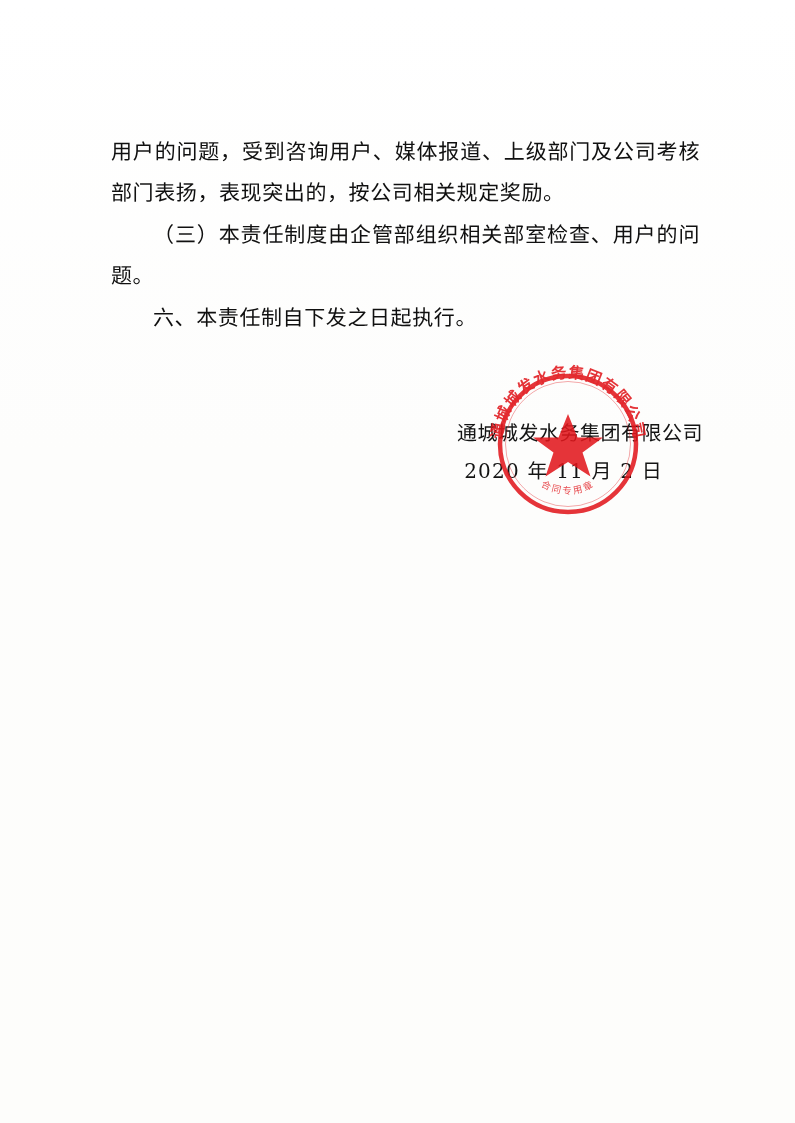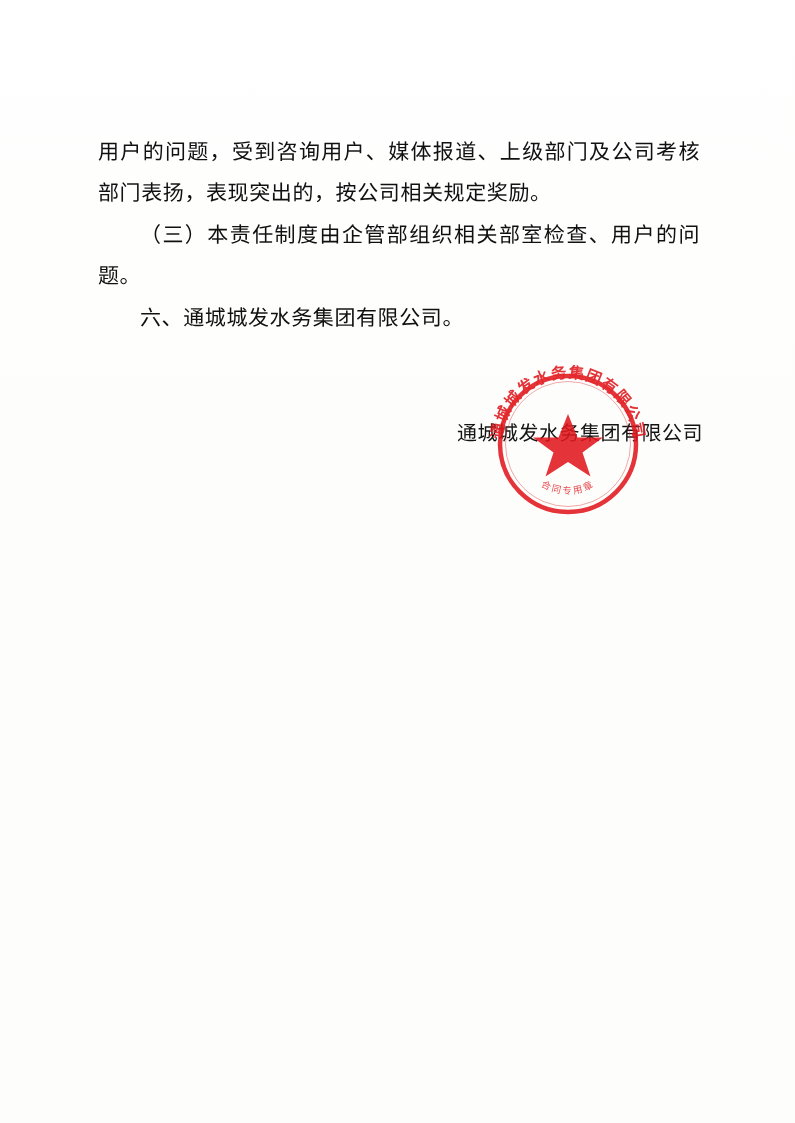--- a/index.html
+++ b/index.html
@@ -37,21 +37,21 @@
     top: 132px;
     width: 602px;
     font-size: 21px;
     line-height: 41px;
     letter-spacing: 0.6px;
     color: #101010;
     text-align: justify;
   }
 
   .para {
-    margin: 0 0 1px 0;
+    margin: 0 0 1px 13px;
     white-space: pre-wrap;
   }
 
   .para.indent {
     text-indent: 42px;
   }
 
   .signature-block {
     position: absolute;
     right: 92px;
@@ -104,25 +104,26 @@
   }
 </style>
 </head>
 <body>
 
 <div class="page">
 
   <div class="body-text">
     <p class="para">用户的问题，受到咨询用户、媒体报道、上级部门及公司考核部门表扬，表现突出的，按公司相关规定奖励。</p>
     <p class="para indent">（三）本责任制度由企管部组织相关部室检查、用户的问题。</p>
-    <p class="para indent">六、通城城发水务集团有限公司。</p>
+    <p class="para indent">六、本责任制自下发之日起执行。</p>
   </div>
 
   <div class="signature-block">
     <div class="sig-line">通城城发水务集团有限公司</div>
+    <div class="sig-line sig-date">2020 年 11 月 2 日</div>
   </div>
 
   <div class="seal">
     <svg viewBox="0 0 172 172" xmlns="http://www.w3.org/2000/svg">
       <defs>
         <path id="ringPathTop" d="M 86,86 m -66,0 a 66,66 0 1 1 132,0" fill="none"></path>
         <path id="ringPathBottom" d="M 86,86 m -50,0 a 50,50 0 1 0 100,0" fill="none"></path>
       </defs>
 
       <circle cx="86" cy="86" r="68" fill="none" stroke="#e1171c" stroke-width="4.5" opacity="0.95"></circle>

